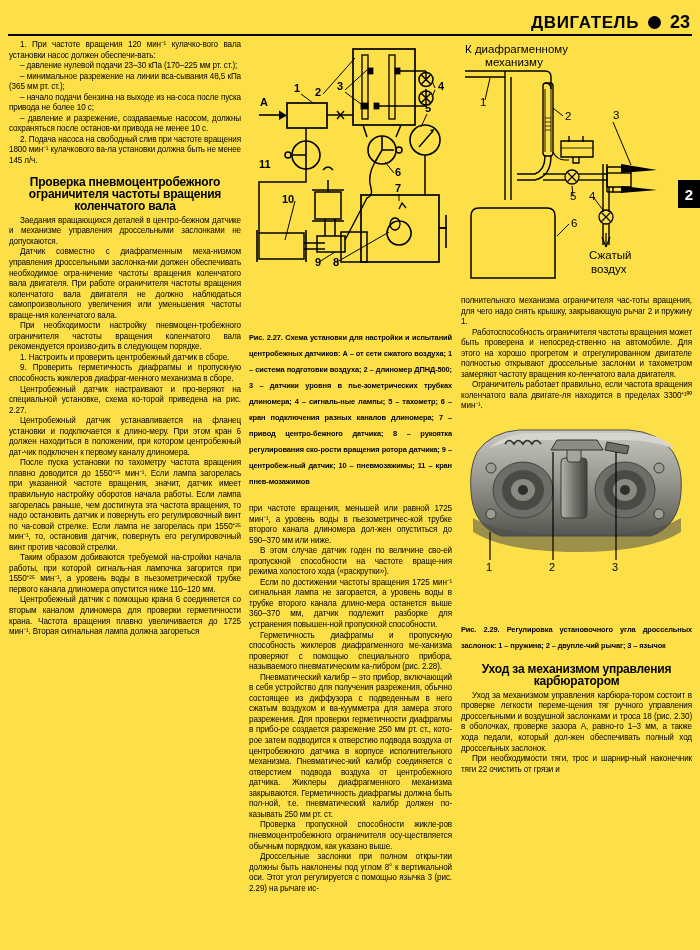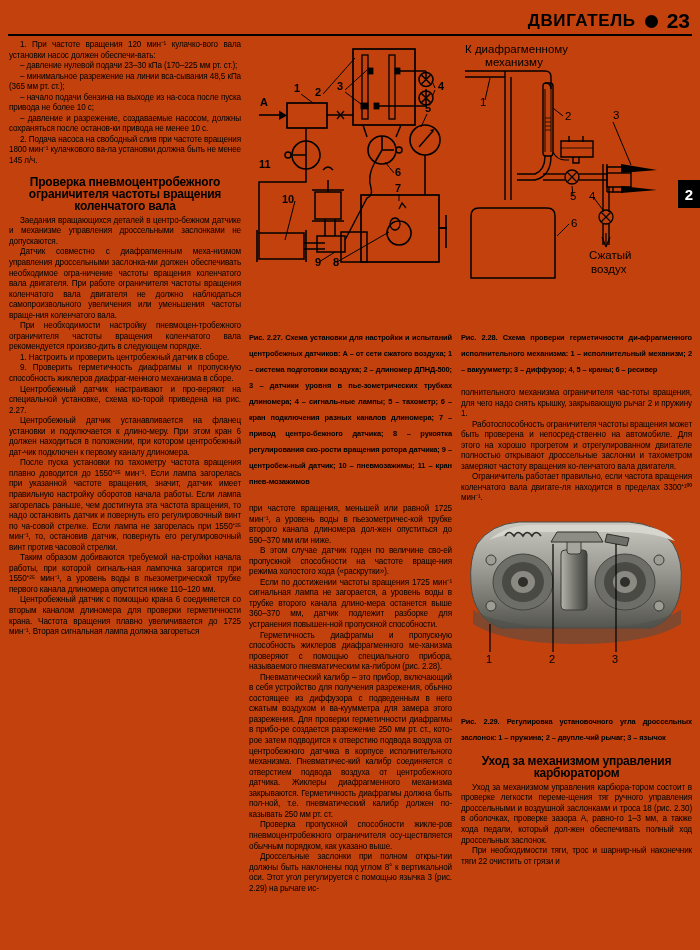--- a/index.html
+++ b/index.html
@@ -6,21 +6,21 @@
   html, body {
     width: 700px; height: 950px;
     background: #ffffff;
     font-family: "Liberation Sans", sans-serif;
     color: #000;
     overflow: hidden;
   }
   #page {
     position: relative;
     width: 700px; height: 950px;
-    background: #c2410c;
+    background: #fde047;
   }
 
   
   .header {
     position: absolute;
     left: 0; top: 0;
     width: 700px; height: 36px;
     display: flex;
     align-items: flex-end;
     justify-content: flex-end;
@@ -28,21 +28,21 @@
   }
   .header-inner { display: flex; align-items: center; gap: 9px; padding-bottom: 3px; }
   .header-title {
     font-size: 17px; font-weight: bold; letter-spacing: .6px;
     font-family: "Liberation Sans", sans-serif;
   }
   .header-dot {
     width: 13px; height: 13px; border-radius: 50%;
     background: #000; display: inline-block;
   }
-  .header-page { font-size: 21px; font-weight: bold; }
+  .header-page { font-size: 18px; font-weight: bold; }
   .header-rule {
     position: absolute; left: 8px; top: 34px;
     width: 684px; height: 2.4px; background: #000;
   }
 
   
   .chapter-tab {
     position: absolute;
     right: 0; top: 180px;
     width: 22px; height: 28px;
@@ -332,21 +332,20 @@
           <path d="M102 76 L92 68"></path>
           <path d="M152 82 L170 125"></path>
           <path d="M133 158 L142 170"></path>
           <path d="M112 156 L111 146"></path>
           <path d="M108 184 L96 196"></path>
         </g>
       </svg>
     </div>
 
     <div class="spacer-6"></div>
-    <p class="caption">Рис. 2.28. Схема проверки герметичности ди-афрагменного исполнительного механизма: 1 – исполнительный механизм; 2 – вакуумметр; 3 – диффузор; 4, 5 – краны; 6 – ресивер</p>
     <div class="spacer-10"></div>
 
     <p class="body noind">полнительного механизма ограничителя час-тоты вращения, для чего надо снять крышку, закрывающую рычаг 2 и пружину 1.</p>
     <p class="body">Работоспособность ограничителя частоты вращения может быть проверена и непосред-ственно на автомобиле. Для этого на хорошо прогретом и отрегулированном двигателе полностью открывают дроссельные заслонки и тахометром замеряют частоту вращения ко-ленчатого вала двигателя.</p>
     <p class="body">Ограничитель работает правильно, если частота вращения коленчатого вала двигате-ля находится в пределах 3300⁺¹⁰⁰ мин⁻¹.</p>
 
     <div class="spacer-10"></div>
 
     <div class="fig-wrap">
       <svg class="fig-svg" width="231" height="150" viewBox="0 0 231 150">

